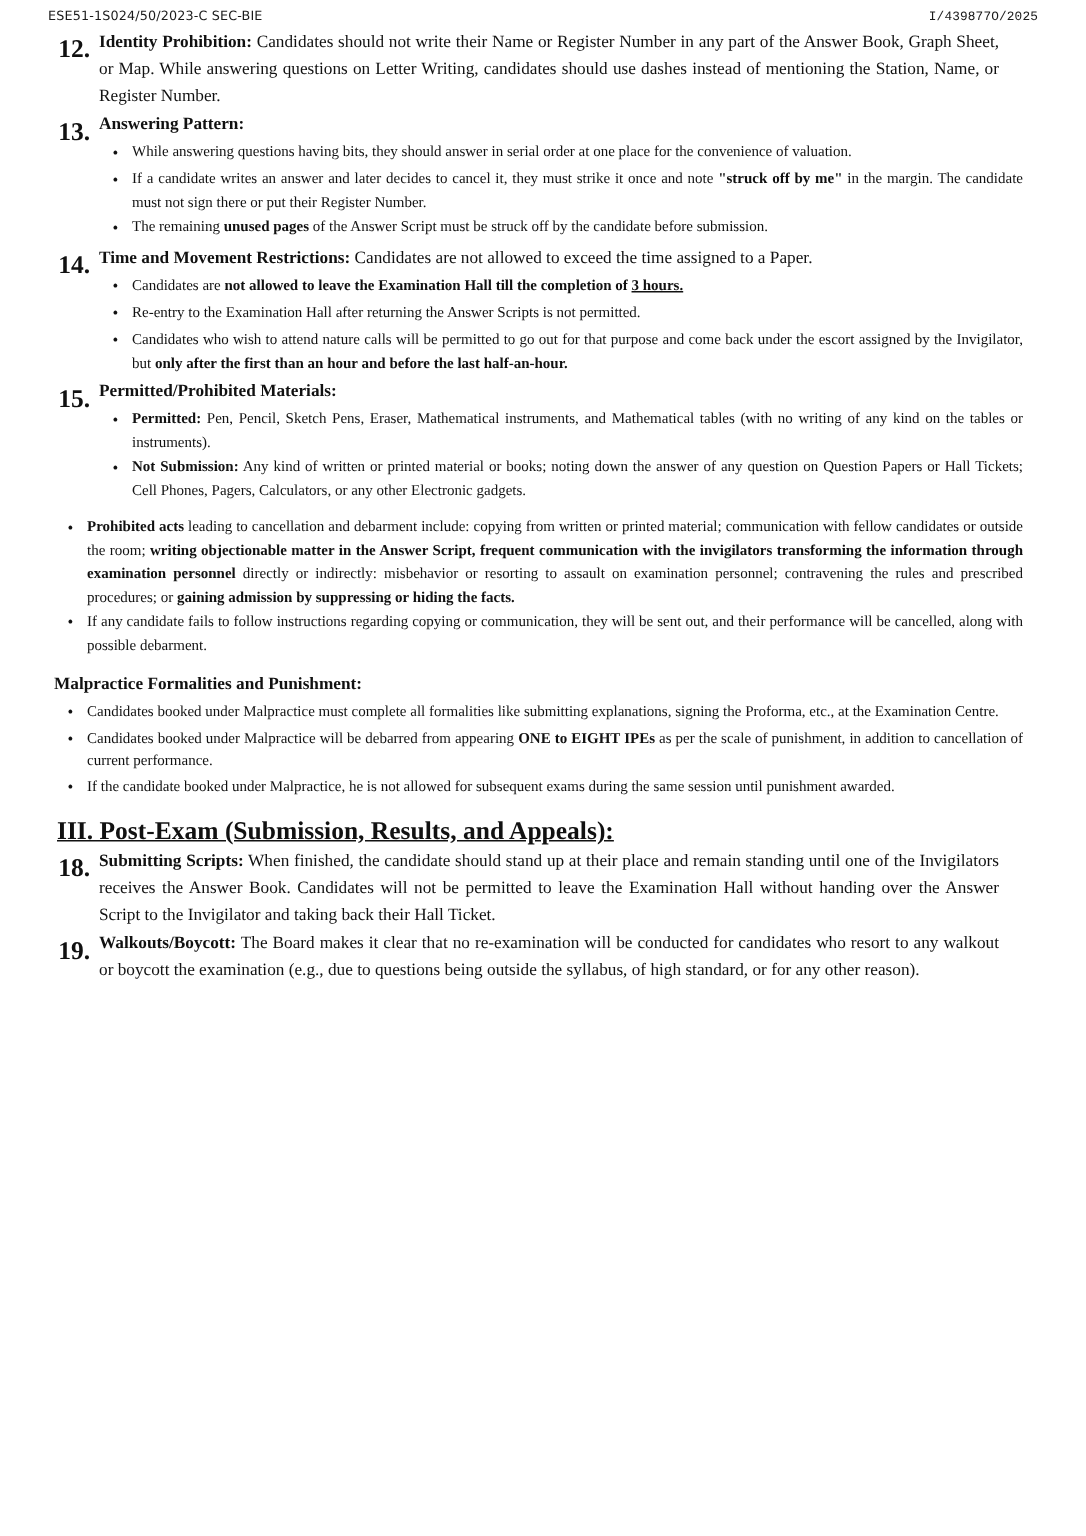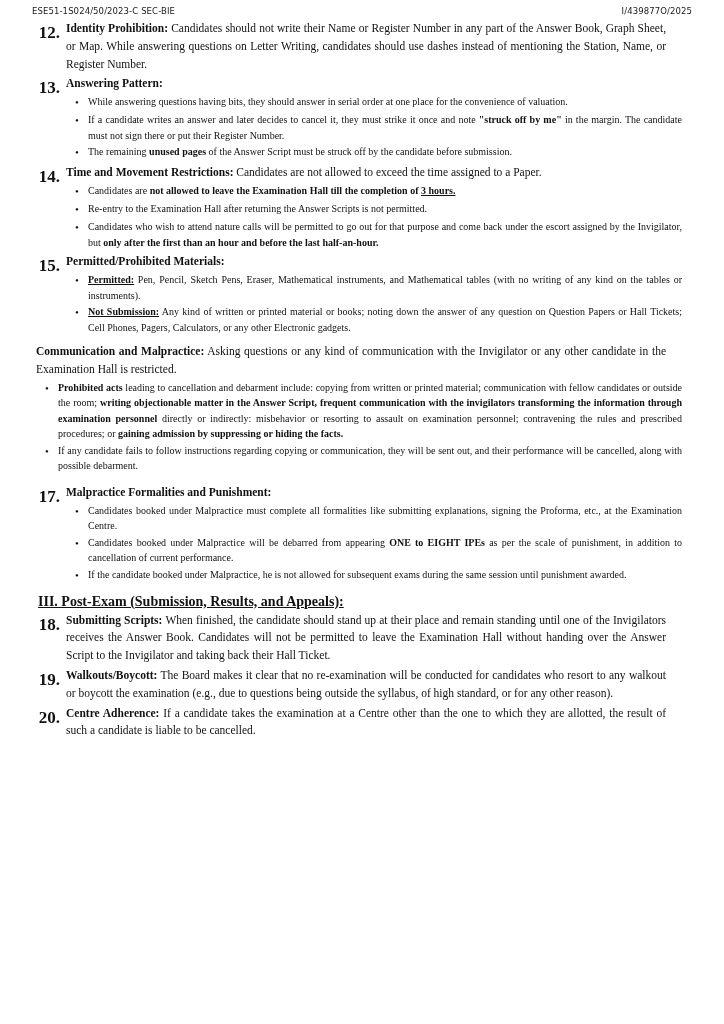--- a/index.html
+++ b/index.html
@@ -26,21 +26,21 @@
     justify-content: space-between;
     align-items: flex-start;
     font-family: "DejaVu Sans", sans-serif;
     font-size: 8.5px;
     letter-spacing: 0.1px;
     color: #1a1a1a;
     padding: 0 2px 0 2px;
     margin-bottom: 4px;
   }
   .header-left { white-space: nowrap; }
-  .header-right { white-space: nowrap; }
+  .header-right { white-space: nowrap; font-family: Liberation Mono, monospace; }
 
   .content {
     padding: 0 12px 0 6px;
   }
   .item {
     display: flex;
     margin-bottom: 1px;
   }
   .num {
     width: 30px;
@@ -57,21 +57,21 @@
     flex: 1;
     font-size: 11.5px;
     line-height: 1.55;
     text-align: justify;
   }
   .body p {
     margin: 0 16px 1px 0;
   }
   b, .b { font-weight: bold; }
   .u { text-decoration: underline; }
-  .bu { font-weight: bold; text-decoration: underline; }
+  .bu { font-weight: bold; }
 
   ul.bullets {
     list-style: none;
     margin: 1px 0 2px 0;
     padding: 0;
   }
   ul.bullets > li {
     display: flex;
     margin-bottom: 1px;
   }
@@ -83,21 +83,21 @@
     line-height: 1.55;
   }
   .btext {
     flex: 1;
     font-size: 10px;
     line-height: 1.55;
     text-align: justify;
   }
   .section-head {
     margin: 8px 0 2px 0;
-    font-size: 14px;
+    font-size: 17px;
     font-weight: bold;
     text-decoration: underline;
     padding-left: 2px;
   }
   .gap-small { height: 5px; }
   .gap-med { height: 7px; }
 </style>
 </head>
 <body>
 
@@ -175,39 +175,36 @@
             <div class="btext"><span class="bu">Not Submission:</span> Any kind of written or printed material or books; noting down the answer of any question on Question Papers or Hall Tickets; Cell Phones, Pagers, Calculators, or any other Electronic gadgets.</div>
           </li>
         </ul>
       </div>
     </div>
 
     <div class="gap-small"></div>
 
     <div class="item">
       <div class="body">
-        <p><b>Communication and Malpractice:</b>
-        <span>Asking questions or any kind of communication with the Invigilator or any other candidate in the Examination Hall is restricted.</span></p>
         <ul class="bullets">
           <li>
             <div class="bullet">•</div>
             <div class="btext"><b>Prohibited acts</b> leading to cancellation and debarment include: copying from written or printed material; communication with fellow candidates or outside the room; <b>writing objectionable matter in the Answer Script, frequent communication with the invigilators transforming the information through examination personnel</b> directly or indirectly: misbehavior or resorting to assault on examination personnel; contravening the rules and prescribed procedures; or <b>gaining admission by suppressing or hiding the facts.</b></div>
           </li>
           <li>
             <div class="bullet">•</div>
             <div class="btext">If any candidate fails to follow instructions regarding copying or communication, they will be sent out, and their performance will be cancelled, along with possible debarment.</div>
           </li>
         </ul>
       </div>
     </div>
 
     <div class="gap-med"></div>
 
     <div class="item">
-      <div class="num">17.</div>
       <div class="body">
         <p><b>Malpractice Formalities and Punishment:</b></p>
         <ul class="bullets">
           <li>
             <div class="bullet">•</div>
             <div class="btext">Candidates booked under Malpractice must complete all formalities like submitting explanations, signing the Proforma, etc., at the Examination Centre.</div>
           </li>
           <li>
             <div class="bullet">•</div>
             <div class="btext">Candidates booked under Malpractice will be debarred from appearing <b>ONE to EIGHT IPEs</b> as per the scale of punishment, in addition to cancellation of current performance.</div>
@@ -231,22 +228,15 @@
     </div>
 
     <div class="item">
       <div class="num plain">19.</div>
       <div class="body">
         <p><b>Walkouts/Boycott:</b>
         <span>The Board makes it clear that no re-examination will be conducted for candidates who resort to any walkout or boycott the examination (e.g., due to questions being outside the syllabus, of high standard, or for any other reason).</span></p>
       </div>
     </div>
 
-    <div class="item">
-      <div class="num plain">20.</div>
-      <div class="body">
-        <p><b>Centre Adherence:</b>
-        <span>If a candidate takes the examination at a Centre other than the one to which they are allotted, the result of such a candidate is liable to be cancelled.</span></p>
-      </div>
-    </div>
 
   </div>
 </div>
 
 </body></html>

